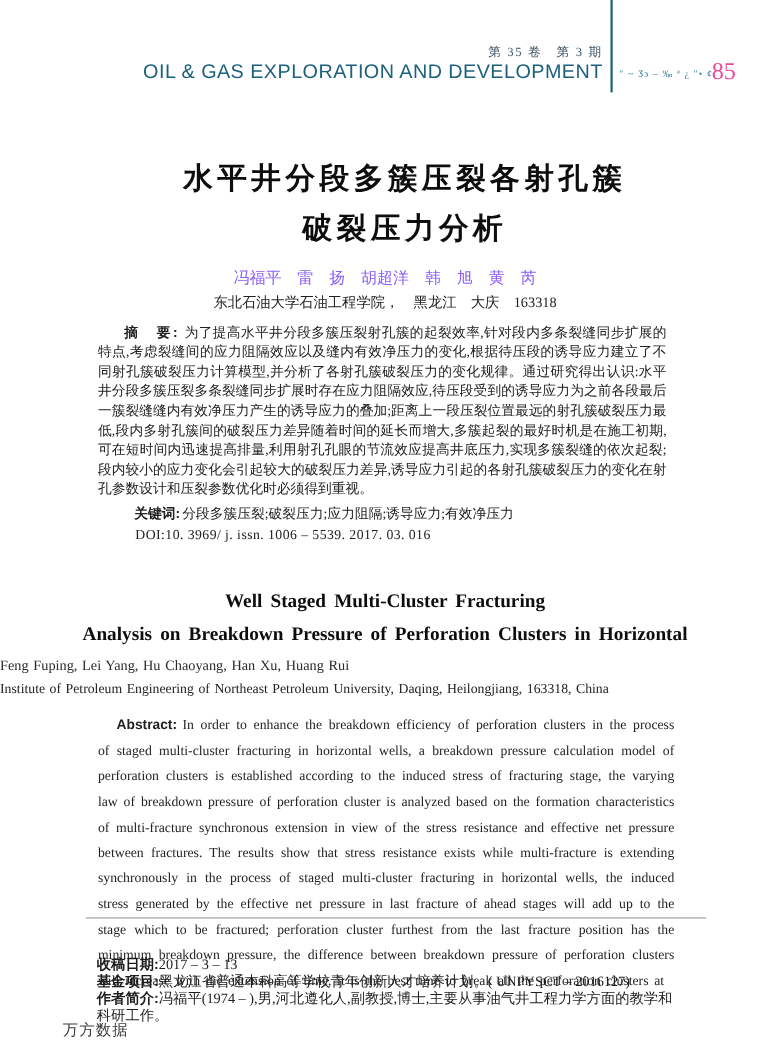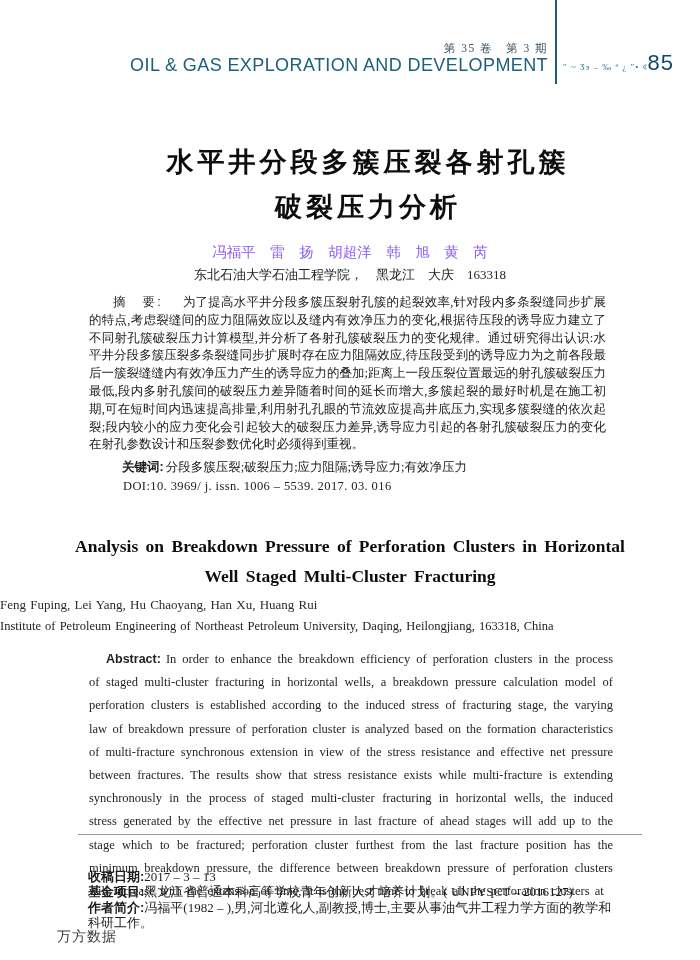--- a/index.html
+++ b/index.html
@@ -50,23 +50,23 @@
     width: 80px;
     font-size: 9px;
     color: #2e7d95;
     letter-spacing: 1px;
     white-space: nowrap;
   }
   .hdr-page {
     position: absolute;
     top: 52px;
     left: 647px;
-    font-family: Liberation Mono, monospace;
+    font-family: Liberation Serif, serif;
     font-size: 22px;
-    color: #0c4a6e;
+    color: #ec4899;
   }
 
   
   .title-cn {
     position: absolute;
     top: 140px;
     left: 18px;
     width: 100%;
     text-align: center;
     font-size: 27px;
@@ -100,24 +100,24 @@
     top: 294px;
     left: 89px;
     width: 517px;
     font-size: 12.5px;
     line-height: 17.8px;
     text-align: justify;
     text-indent: 24px;
     color: #212121;
   }
   .abstract-cn .lbl {
-    font-weight: normal;
+    font-weight: bold;
     font-family: "Liberation Sans", sans-serif;
     letter-spacing: 2px;
-    margin-right: 20px;
+    margin-right: 4px;
   }
   .keywords-line {
     position: absolute;
     top: 459px;
     left: 122px;
     width: 484px;
     font-size: 12.5px;
     color: #212121;
   }
   .keywords-line .lbl {
@@ -240,30 +240,30 @@
   <div class="authors-cn">冯福平　雷　扬　胡超洋　韩　旭　黄　芮</div>
   <div class="affil-cn">东北石油大学石油工程学院，　黑龙江　大庆　163318</div>
 
   <p class="abstract-cn"><span class="lbl">摘　要:</span><span>为了提高水平井分段多簇压裂射孔簇的起裂效率,针对段内多条裂缝同步扩展的特点,考虑裂缝间的应力阻隔效应以及缝内有效净压力的变化,根据待压段的诱导应力建立了不同射孔簇破裂压力计算模型,并分析了各射孔簇破裂压力的变化规律。通过研究得出认识:水平井分段多簇压裂多条裂缝同步扩展时存在应力阻隔效应,待压段受到的诱导应力为之前各段最后一簇裂缝缝内有效净压力产生的诱导应力的叠加;距离上一段压裂位置最远的射孔簇破裂压力最低,段内多射孔簇间的破裂压力差异随着时间的延长而增大,多簇起裂的最好时机是在施工初期,可在短时间内迅速提高排量,利用射孔孔眼的节流效应提高井底压力,实现多簇裂缝的依次起裂;段内较小的应力变化会引起较大的破裂压力差异,诱导应力引起的各射孔簇破裂压力的变化在射孔参数设计和压裂参数优化时必须得到重视。</span></p>
 
   <p class="keywords-line"><span class="lbl">关键词:</span><span>分段多簇压裂;破裂压力;应力阻隔;诱导应力;有效净压力</span></p>
 
   <p class="doi-line">DOI:10. 3969/ j. issn. 1006 – 5539. 2017. 03. 016</p>
 
   <div class="title-en">
+    <div>Well Staged Multi-Cluster Fracturing</div>
     <div>Analysis on Breakdown Pressure of Perforation Clusters in Horizontal</div>
-    <div>Well Staged Multi-Cluster Fracturing</div>
   </div>
   <div class="authors-en">Feng Fuping, Lei Yang, Hu Chaoyang, Han Xu, Huang Rui</div>
   <div class="affil-en">Institute of Petroleum Engineering of Northeast Petroleum University, Daqing, Heilongjiang, 163318, China</div>
 
   <p class="abstract-en"><span class="lbl">Abstract:</span><span>In order to enhance the breakdown efficiency of perforation clusters in the process of staged multi-cluster fracturing in horizontal wells, a breakdown pressure calculation model of perforation clusters is established according to the induced stress of fracturing stage, the varying law of breakdown pressure of perforation cluster is analyzed based on the formation characteristics of multi-fracture synchronous extension in view of the stress resistance and effective net pressure between fractures. The results show that stress resistance exists while multi-fracture is extending synchronously in the process of staged multi-cluster fracturing in horizontal wells, the induced stress generated by the effective net pressure in last fracture of ahead stages will add up to the stage which to be fractured; perforation cluster furthest from the last fracture position has the minimum breakdown pressure, the difference between breakdown pressure of perforation clusters will increase with the extension of time, it is the best time to break all the perforation clusters at</span></p>
 
   <div class="foot-rule"></div>
   <div class="foot-block">
     <div><span class="lbl">收稿日期:</span><span>2017 – 3 – 13</span></div>
     <div><span class="lbl">基金项目:</span><span>黑龙江省普通本科高等学校青年创新人才培养计划。( UNPYSCT – 2016127)</span></div>
-    <div><span class="lbl">作者简介:</span><span>冯福平(1982 – ),男,河北遵化人,副教授,博士,主要从事油气井工程力学方面的教学和科研工作。</span></div>
+    <div><span class="lbl">作者简介:</span><span>冯福平(1974 – ),男,河北遵化人,副教授,博士,主要从事油气井工程力学方面的教学和科研工作。</span></div>
   </div>
 
   <div class="watermark">万方数据</div>
 
 </div>
 
 </body></html>

